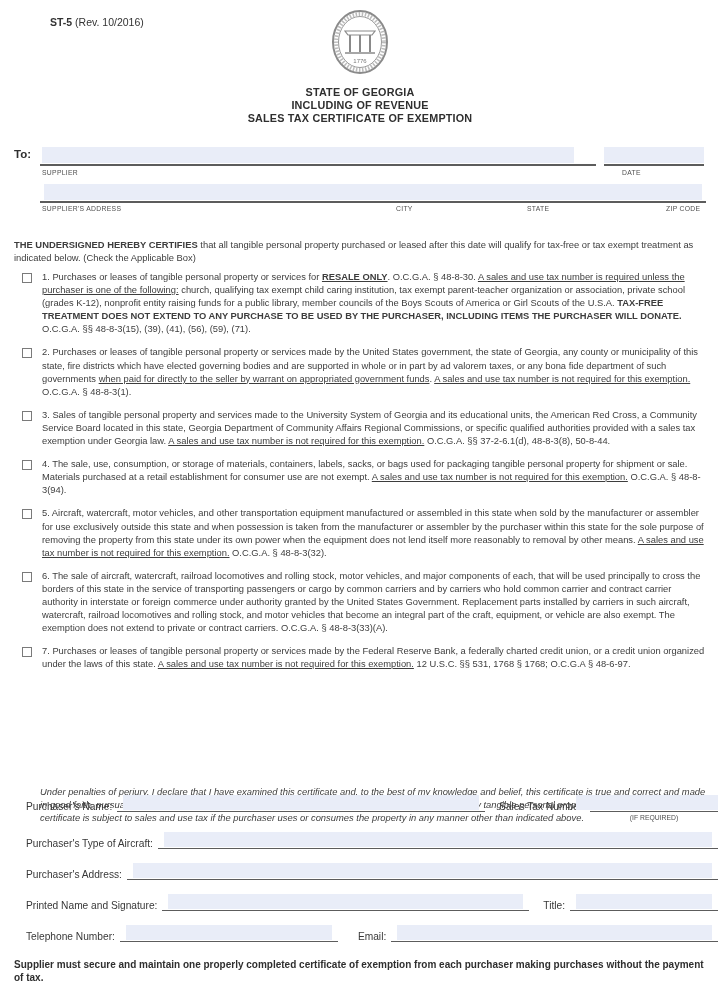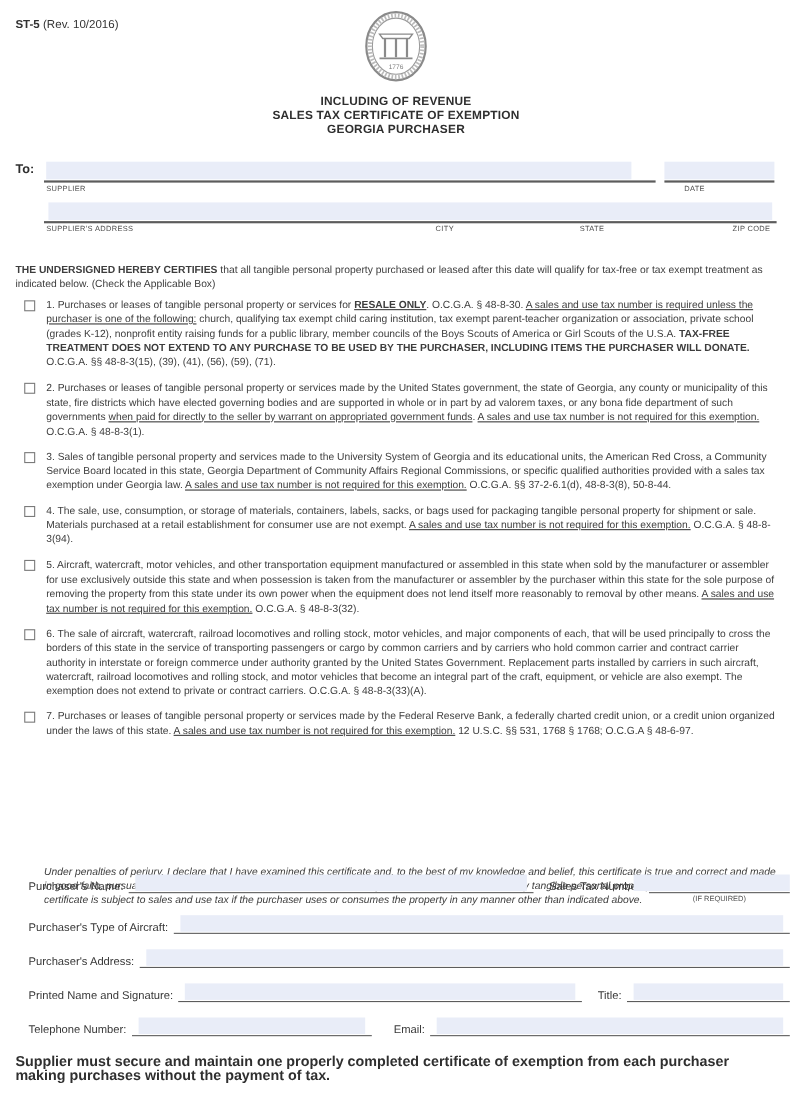--- a/index.html
+++ b/index.html
@@ -8,21 +8,21 @@
     position:relative;
     width:720px; height:1003px;
     margin:0 auto;
     background:#ffffff;
     font-family:"Liberation Sans", sans-serif;
     color:#3d3d3d;
     overflow:hidden;
   }
   
   .form-no { position:absolute; left:14px; top:16px; font-size:10.5px; color:#333; }
-  .form-no .b { font-weight:bold; }
+  .form-no .b { font-weight:bold;margin-left:36px; }
   .seal { position:absolute; left:50%; top:9px; transform:translateX(-50%); width:58px; height:66px; }
   .title-block { position:absolute; left:0; top:86px; width:100%; text-align:center;
                  font-weight:bold; font-size:10.8px; line-height:12.8px; color:#2f2f2f; letter-spacing:.2px; }
   
   .to-section { position:absolute; left:0; top:141px; width:720px; height:84px; }
   .to-label { position:absolute; left:14px; top:7px; font-weight:bold; font-size:11.5px; color:#2f2f2f; }
   .uline { position:absolute; border-bottom:2px solid #5c5c5c; height:21px; }
   .hl { position:absolute; bottom:1px; background:#e9edf8; height:16px; }
   .tiny-label { position:absolute; font-size:6.8px; color:#4e4e4e; letter-spacing:.3px; }
   
@@ -38,21 +38,21 @@
              font-style:italic; color:#3d3d3d;margin-top:48px; }
   
   .fields { position:absolute; left:26px; top:793px; width:692px; }
   .frow { display:flex; align-items:flex-end; margin-bottom:12px; height:19px; }
   .flabel { font-size:10.2px; color:#383838; white-space:nowrap; padding-right:5px; }
   .fline { position:relative; border-bottom:1.7px solid #5c5c5c; height:19px; }
   .fline .fhl { position:absolute; left:6px; right:6px; bottom:1px; height:15px; background:#e9edf8; }
   .grow { flex:1 1 auto; }
   .if-required { position:absolute; top:3px; left:0; right:0; text-align:center; font-size:6.8px; color:#4e4e4e; }
   .footer { position:absolute; left:14px; top:958px; width:694px; font-weight:bold;
-            font-size:13px; line-height:13px; color:#2f2f2f; }
+            font-size:10px; line-height:13px; color:#2f2f2f; }
 </style>
 </head>
 <body>
 
 <div class="page">
 
   <div class="form-no">
     <span class="b">ST-5</span><span> (Rev. 10/2016)</span>
   </div>
 
@@ -62,23 +62,23 @@
     <ellipse cx="29" cy="33" rx="24" ry="28" fill="none" stroke="#bbbbbb" stroke-width="4" stroke-dasharray="1.5,1.6"></ellipse>
     <path d="M14 22 H44 L41 26 H17 Z" fill="none" stroke="#8a8a8a" stroke-width="1.2"></path>
     <line x1="19" y1="26" x2="19" y2="43" stroke="#8a8a8a" stroke-width="2"></line>
     <line x1="29" y1="26" x2="29" y2="43" stroke="#8a8a8a" stroke-width="2"></line>
     <line x1="39" y1="26" x2="39" y2="43" stroke="#8a8a8a" stroke-width="2"></line>
     <line x1="14" y1="44" x2="44" y2="44" stroke="#8a8a8a" stroke-width="1.5"></line>
     <text x="29" y="54" text-anchor="middle" font-size="6" fill="#7a7a7a">1776</text>
   </svg>
 
   <div class="title-block">
+    <div>STATE OF GEORGIA</div>
     <div>INCLUDING OF REVENUE</div>
     <div>SALES TAX CERTIFICATE OF EXEMPTION</div>
-    <div>GEORGIA PURCHASER</div>
   </div>
 
   <div class="to-section">
     <span class="to-label">To:</span>
 
     <div class="uline" style="left:40px; width:556px; top:4px;">
       <div class="hl" style="left:2px; width:532px;"></div>
     </div>
     <div class="uline" style="left:604px; width:100px; top:4px;">
       <div class="hl" style="left:0; width:100px;"></div>

